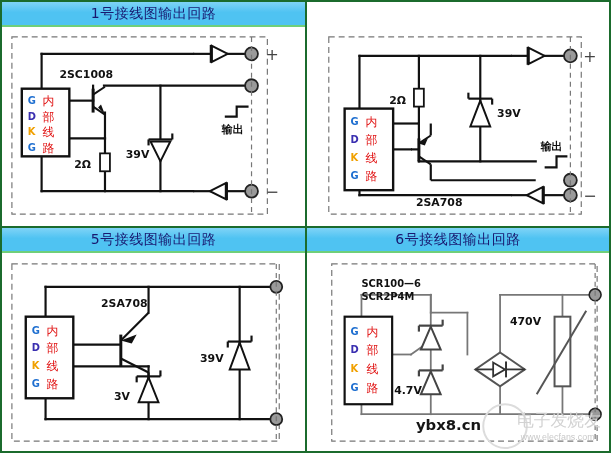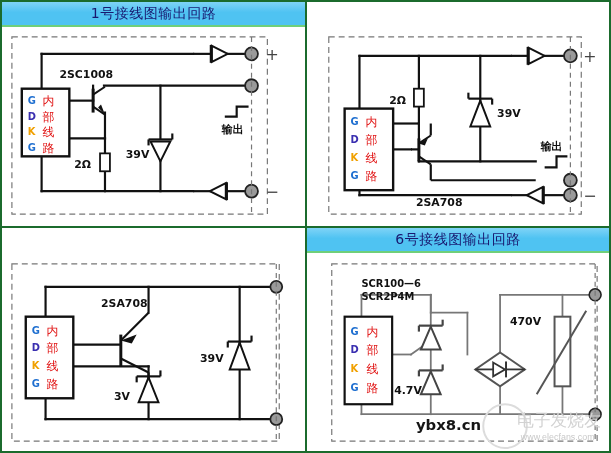--- a/index.html
+++ b/index.html
@@ -255,20 +255,23 @@
             <text x="59" y="116">部</text>
             <text x="59" y="134">线</text>
             <text x="59" y="152">路</text>
           </g>
         </g>
       </svg>
     </div>
   </div>
 
   <div class="panel bl">
+    <div class="title-bar">
+      <span class="title-text">5号接线图输出回路</span>
+    </div>
     <div class="canvas-wrap">
       <svg viewBox="0 0 306 197" preserveAspectRatio="none">
         <rect x="10" y="9" width="270" height="178" fill="none" stroke="#777" stroke-width="1.2" stroke-dasharray="6,4"></rect>
 
         <g stroke="#111" stroke-width="2.2" fill="none" stroke-linecap="square">
 
           <path d="M44 32 L276 32"></path>
 
           <path d="M44 32 L44 165"></path>
 

